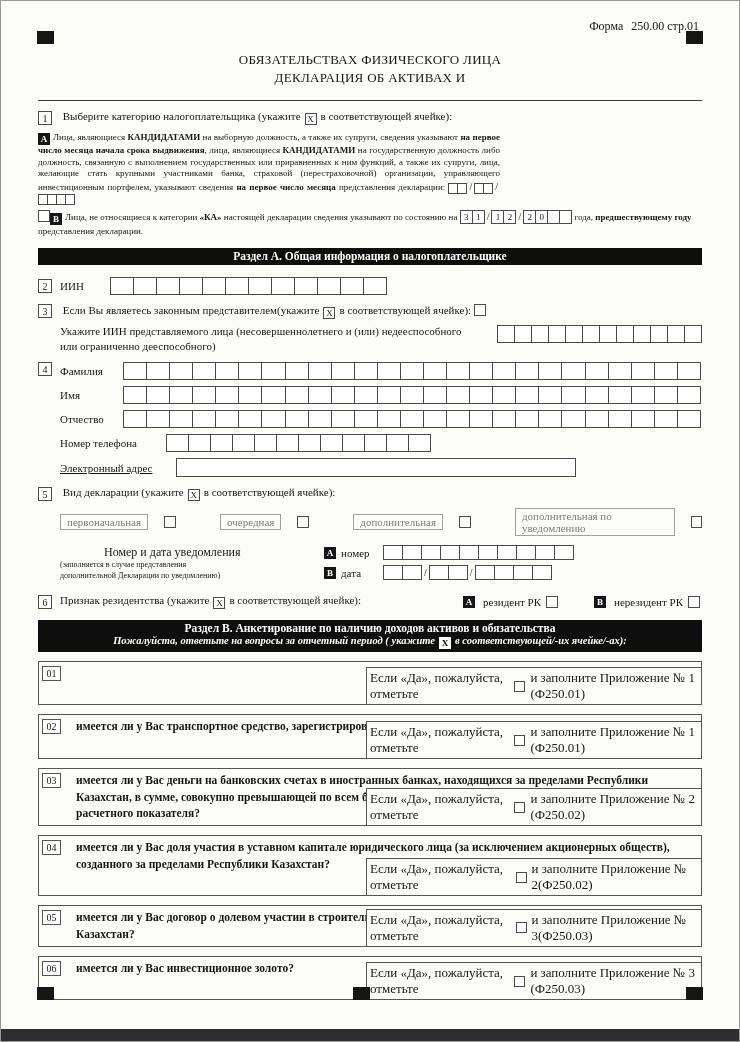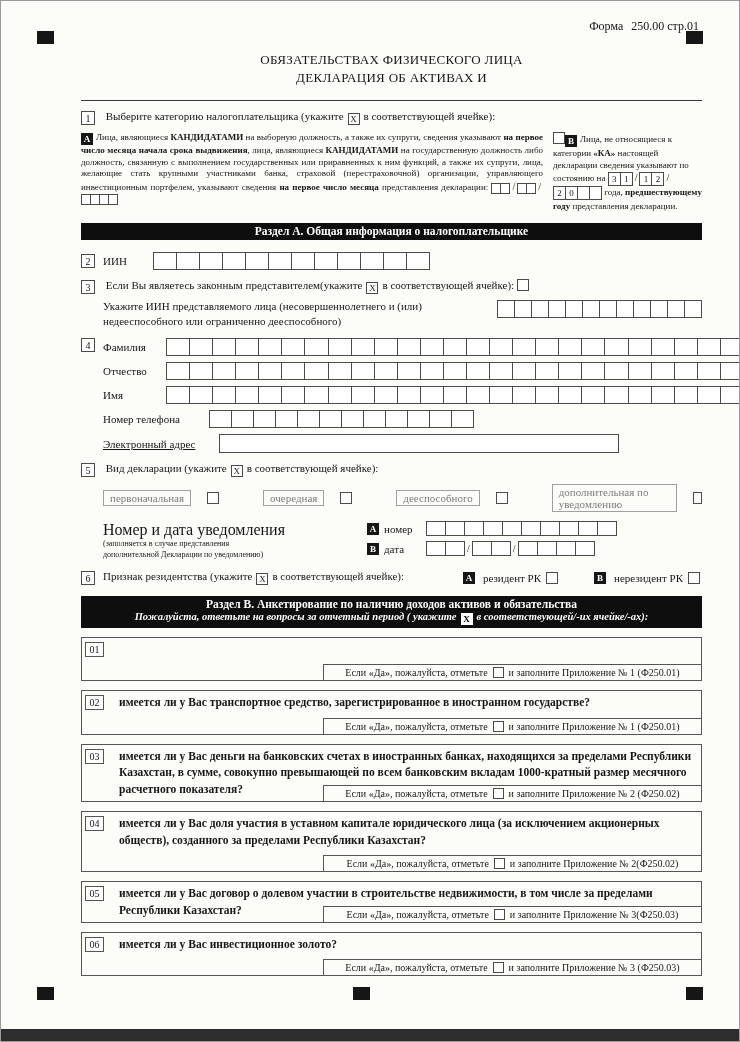--- a/index.html
+++ b/index.html
@@ -1,19 +1,19 @@
 <!DOCTYPE html>
 <html><head>
 <meta charset="utf-8">
 <style>
   * { margin:0; padding:0; box-sizing:border-box; }
   html,body { background:#d9d9d9; }
   body { font-family:"Liberation Serif", serif; }
   .page { width:740px; height:1042px; background:#fcfcf9; border:1px solid #9a9a9a;
-          position:relative; color:#161616; overflow:hidden; margin:0 auto;padding-left:43px; }
+          position:relative; color:#161616; overflow:hidden; margin:0 auto; }
   .content { padding:0 37px; }
 
   .mark { position:absolute; width:17px; height:13px; background:#161616; }
   .mark.tl{left:36px;top:30px} .mark.tr{right:36px;top:30px}
   .mark.bl{left:36px;top:986px} .mark.bc{left:352px;top:986px} .mark.br{right:36px;top:986px}
   .bottom-strip{position:absolute;left:0;right:0;bottom:0;height:12px;background:#2e2e2e;}
 
   .form-line{position:absolute;top:18px;right:40px;font-size:12px;}
   .form-line .num{margin-left:8px;}
 
@@ -36,21 +36,21 @@
   .cells-a .cell{width:10px;height:11px;}
   .cells-b .cell{width:13px;height:14px;font-size:9px;line-height:13px;text-align:center;}
   .cells-lg .cell{width:24px;height:18px;}
   .cells-md .cell{width:18px;height:18px;}
   .cells-ph .cell{width:23px;height:18px;}
   .cells-num .cell{width:20px;height:15px;}
   .cells-fill{display:flex;width:578px;}
   .cells-fill .cell{flex:1;height:18px;}
   .cells-fill > .cell + .cell{margin-left:-1px;}
 
-  .cat-row{display:flex;margin-top:7px;gap:10px;}
+  .cat-row{display:flex;margin-top:7px;gap:4px;flex-direction:column;}
   .catA{width:462px;font-size:9px;line-height:1.3;text-align:justify;}
   .catB{flex:1;font-size:9px;line-height:1.35;}
   .catA .letter,.catB .letter{margin-left:0;}
 
   .bar{background:#0e0e0e;color:#fff;text-align:center;font-weight:bold;font-size:11.5px;
        padding:2px 0 3px;margin-top:11px;}
   .bar-sub{font-weight:bold;font-style:italic;font-size:10.5px;margin-top:1px;}
   .xbox-bar{background:#fff;color:#000;border-color:#fff;font-style:normal;}
 
   .iin-row{display:flex;align-items:center;margin-top:12px;}
@@ -67,40 +67,40 @@
   .w63{width:63px;flex:0 0 auto;} .w106{width:106px;flex:0 0 auto;} .w116{width:116px;flex:0 0 auto;}
   .email-field{width:400px;height:19px;border:1px solid #4a4a4a;background:#fff;}
 
   .opt-row{display:flex;align-items:center;justify-content:space-between;margin-top:7px;
            padding-left:22px;font-size:11px;gap:44px;}
   .opt-group{display:inline-flex;align-items:center;}
   .opt-label{border:1px solid #a0a0a0;color:#7d7d7d;padding:1px 6px;margin-right:16px;}
 
   .notice-row{display:flex;margin-top:9px;padding-left:22px;}
   .notice-left{width:248px;}
-  .nl-label{font-size:16px;}
+  .nl-label{font-size:12px;margin-left:44px;}
   .nl-note{font-size:8px;line-height:1.3;}
   .notice-right{flex:1;padding-left:14px;}
   .nr-line{display:flex;align-items:center;margin-bottom:5px;font-size:11px;}
   .nr-line .letter{margin-right:5px;}
   .nr-label{width:42px;flex:0 0 auto;}
 
   .res-row{display:flex;align-items:center;}
   .res-grp{display:inline-flex;align-items:center;gap:5px;}
   .res-grp.a{margin-left:auto;}
   .res-grp.b{margin-left:34px;margin-right:2px;}
 
   .question{position:relative;border:1px solid #555;margin-top:9px;}
   .q-head{display:flex;align-items:flex-start;gap:15px;padding:3px 6px 3px 3px;}
   .q-num{flex:0 0 auto;width:19px;height:15px;border:1px solid #555;text-align:center;font-size:10px;
          line-height:14px;background:#fff;margin-top:1px;}
   .q-text{font-weight:bold;font-size:11.5px;line-height:1.45;}
   .question.pad{padding-bottom:20px;}
-  .q-note{position:absolute;right:-1px;bottom:-1px;width:379px;border:1px solid #555;background:#fcfcf9;
-          display:flex;align-items:center;justify-content:center;gap:5px;font-size:10px;padding:2px 3px;}
+  .q-note{position:absolute;right:-1px;bottom:-1px;width:336px;border:1px solid #555;background:#fcfcf9;
+          display:flex;align-items:center;justify-content:center;gap:5px;font-size:13px;padding:2px 3px;}
   .q-note .cell{width:11px;height:11px;flex:0 0 auto;}
 </style>
 </head>
 <body>
 
 <div class="page">
   <div class="mark tl"></div>
   <div class="mark tr"></div>
 
   <div class="form-line">
@@ -223,51 +223,51 @@
               <span class="cell"></span>
               <span class="cell"></span>
               <span class="cell"></span>
               <span class="cell"></span>
               <span class="cell"></span>
               <span class="cell"></span>
               <span class="cell"></span>
             </span>
         </div>
         <div class="f-row">
+          <span class="f-label w63">Имя</span>
+          <span class="cells cells-fill">
+              <span class="cell"></span>
+              <span class="cell"></span>
+              <span class="cell"></span>
+              <span class="cell"></span>
+              <span class="cell"></span>
+              <span class="cell"></span>
+              <span class="cell"></span>
+              <span class="cell"></span>
+              <span class="cell"></span>
+              <span class="cell"></span>
+              <span class="cell"></span>
+              <span class="cell"></span>
+              <span class="cell"></span>
+              <span class="cell"></span>
+              <span class="cell"></span>
+              <span class="cell"></span>
+              <span class="cell"></span>
+              <span class="cell"></span>
+              <span class="cell"></span>
+              <span class="cell"></span>
+              <span class="cell"></span>
+              <span class="cell"></span>
+              <span class="cell"></span>
+              <span class="cell"></span>
+              <span class="cell"></span>
+            </span>
+        </div>
+        <div class="f-row">
           <span class="f-label w63">Отчество</span>
-          <span class="cells cells-fill">
-              <span class="cell"></span>
-              <span class="cell"></span>
-              <span class="cell"></span>
-              <span class="cell"></span>
-              <span class="cell"></span>
-              <span class="cell"></span>
-              <span class="cell"></span>
-              <span class="cell"></span>
-              <span class="cell"></span>
-              <span class="cell"></span>
-              <span class="cell"></span>
-              <span class="cell"></span>
-              <span class="cell"></span>
-              <span class="cell"></span>
-              <span class="cell"></span>
-              <span class="cell"></span>
-              <span class="cell"></span>
-              <span class="cell"></span>
-              <span class="cell"></span>
-              <span class="cell"></span>
-              <span class="cell"></span>
-              <span class="cell"></span>
-              <span class="cell"></span>
-              <span class="cell"></span>
-              <span class="cell"></span>
-            </span>
-        </div>
-        <div class="f-row">
-          <span class="f-label w63">Имя</span>
           <span class="cells cells-fill">
               <span class="cell"></span>
               <span class="cell"></span>
               <span class="cell"></span>
               <span class="cell"></span>
               <span class="cell"></span>
               <span class="cell"></span>
               <span class="cell"></span>
               <span class="cell"></span>
               <span class="cell"></span>
@@ -320,21 +320,21 @@
     <div class="opt-row">
       <span class="opt-group">
         <span class="opt-label">первоначальная</span>
         <span class="cbox"></span>
       </span>
       <span class="opt-group">
         <span class="opt-label">очередная</span>
         <span class="cbox"></span>
       </span>
       <span class="opt-group">
-        <span class="opt-label">дееспособного</span>
+        <span class="opt-label">дополнительная</span>
         <span class="cbox"></span>
       </span>
       <span class="opt-group">
         <span class="opt-label">дополнительная по уведомлению</span>
         <span class="cbox"></span>
       </span>
     </div>
     <div class="notice-row">
       <div class="notice-left">
         <div class="nl-label">Номер и дата уведомления</div>

